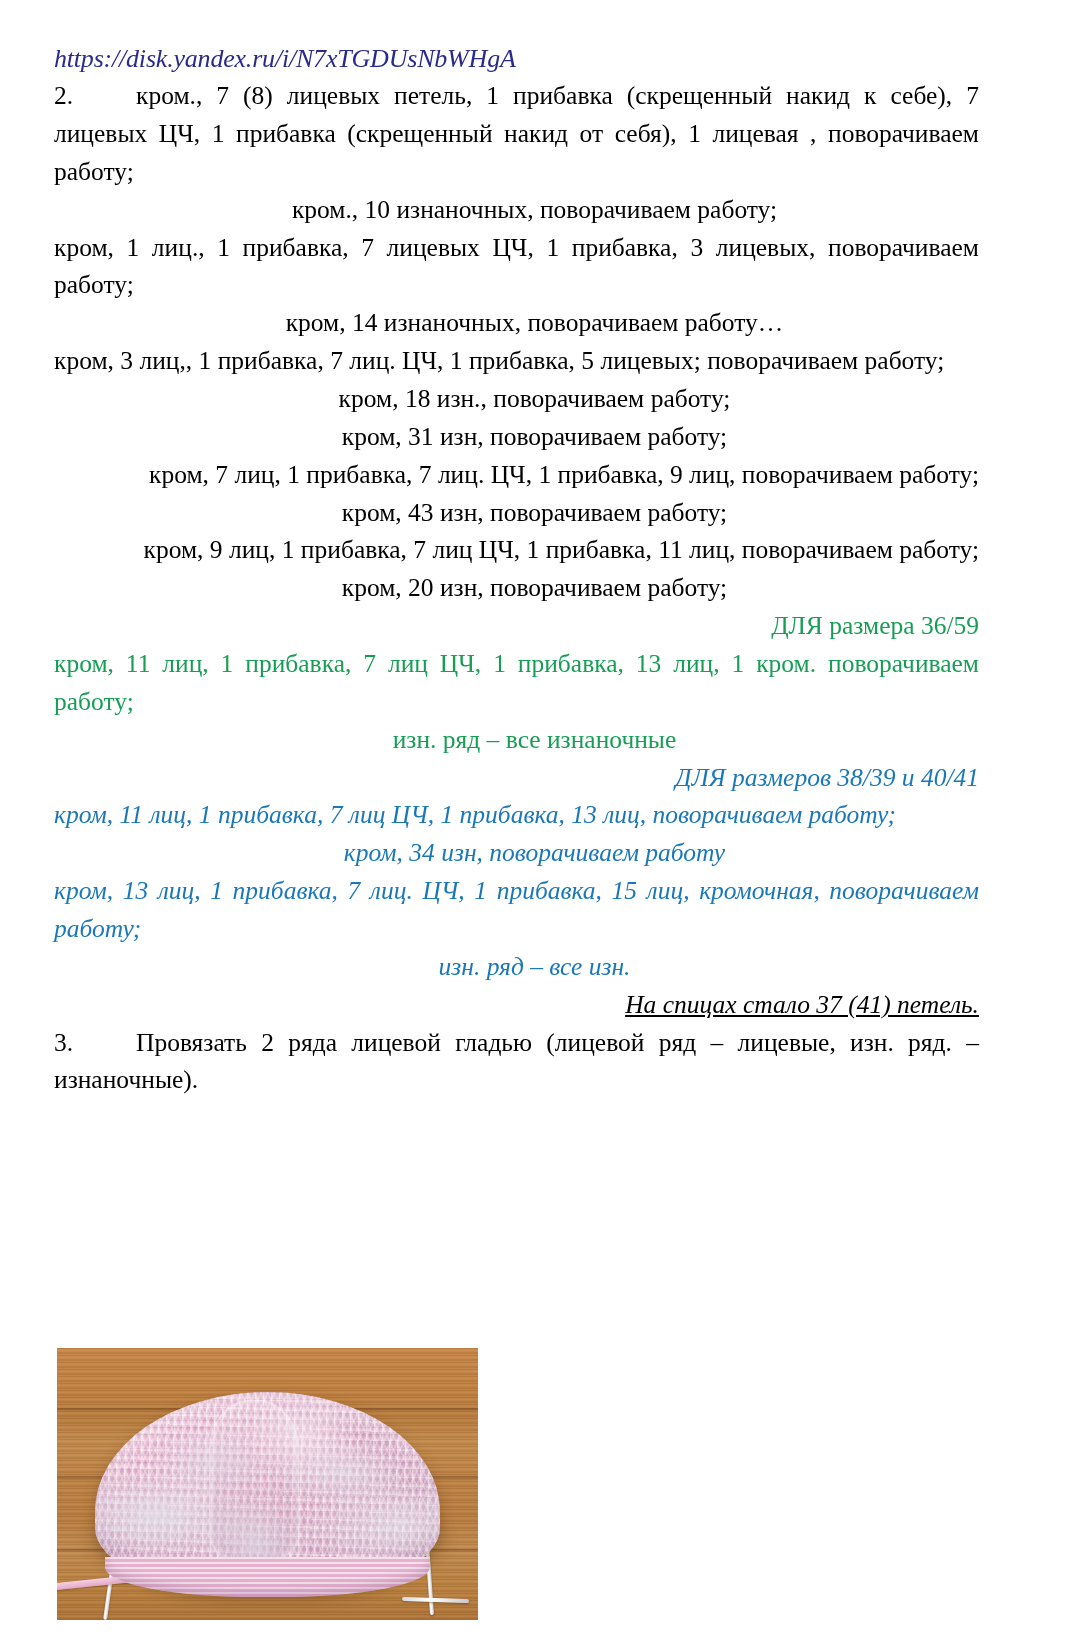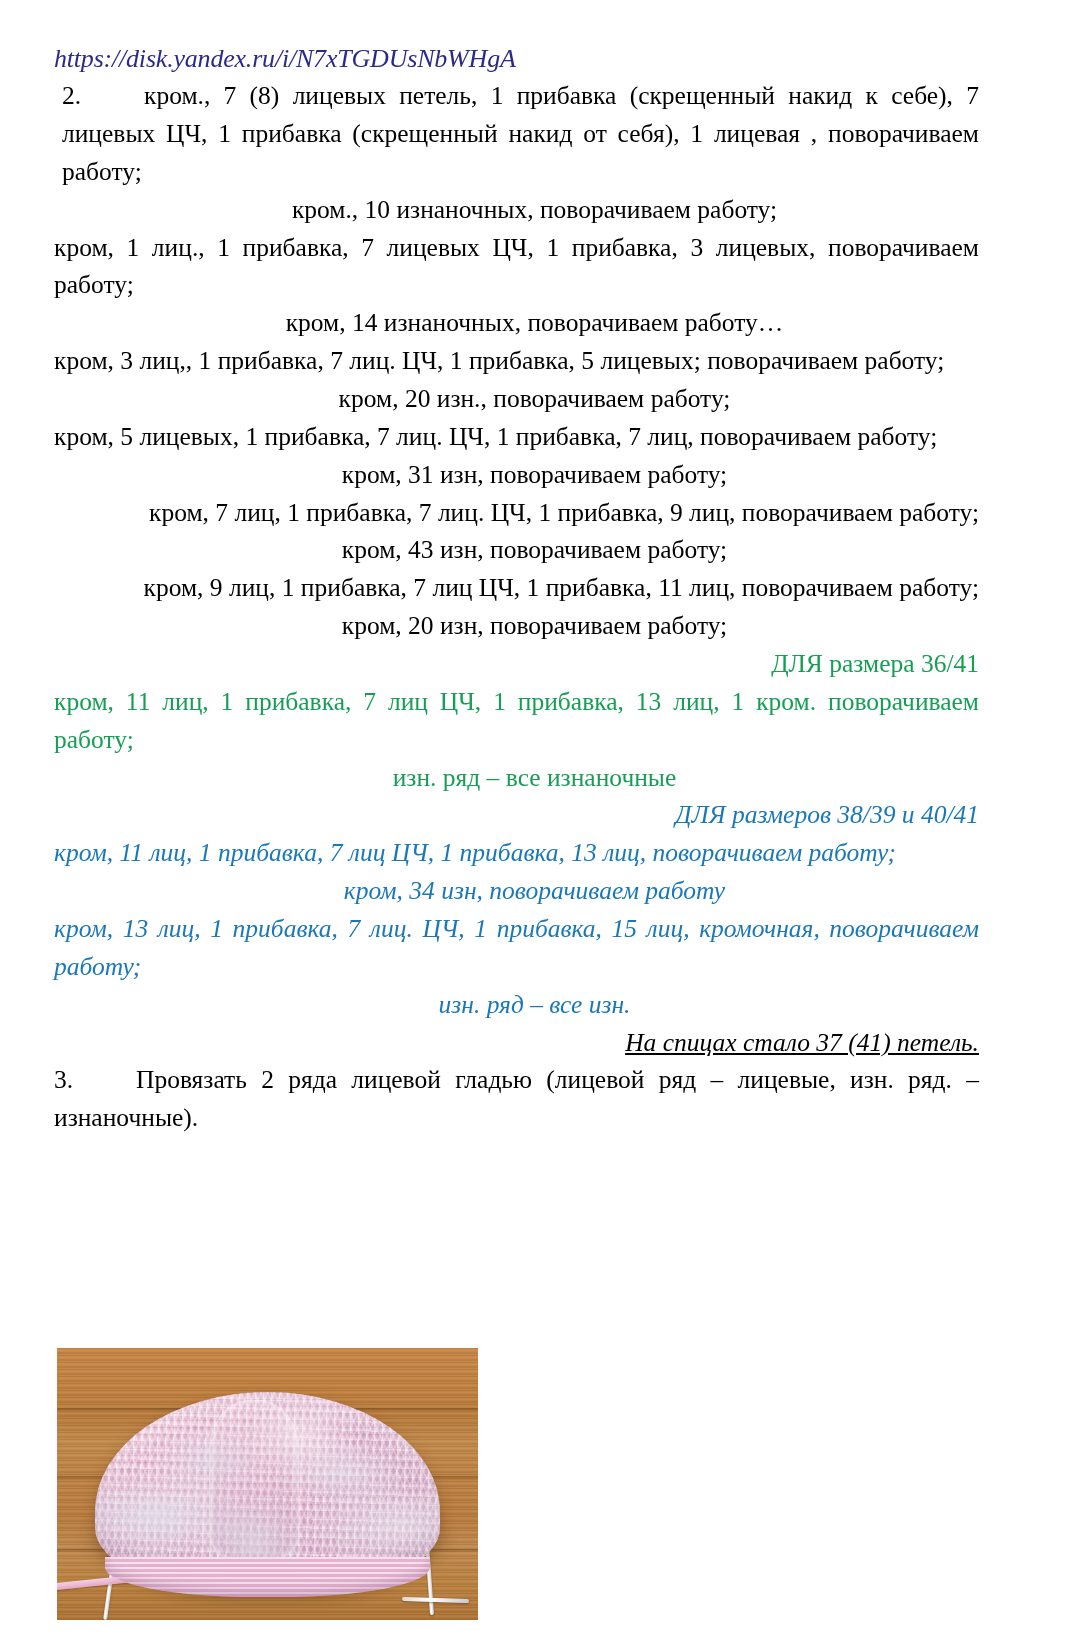--- a/index.html
+++ b/index.html
@@ -46,21 +46,20 @@
     color: #000000;
     text-align: justify;
     text-justify: inter-word;
     margin: 0;
     padding: 0;
   }
 
   
   .para.numbered {
     text-indent: 0;
-    margin-left: 8px;
   }
 
   .para .numlabel {
     display: inline-block;
     width: 82px;
   }
 
   .para.indented {
     text-indent: 36px;
     text-align: center;
@@ -258,35 +257,34 @@
     <p class="para numbered"><span class="numlabel">2.</span><span>кром., 7 (8) лицевых петель, 1 прибавка (скрещенный накид к себе), 7 лицевых ЦЧ, 1 прибавка (скрещенный накид от себя), 1 лицевая , поворачиваем работу;</span></p>
 
     <p class="para indented">кром., 10 изнаночных, поворачиваем работу;</p>
 
     <p class="para">кром, 1 лиц., 1 прибавка, 7 лицевых ЦЧ, 1 прибавка, 3 лицевых, поворачиваем работу;</p>
 
     <p class="para indented">кром, 14 изнаночных, поворачиваем работу…</p>
 
     <p class="para">кром, 3 лиц,, 1 прибавка, 7 лиц. ЦЧ, 1 прибавка, 5 лицевых; поворачиваем работу;</p>
 
-    <p class="para indented">кром, 20 изн., поворачиваем работу;</p>
-
-    <p class="para">кром, 5 лицевых, 1 прибавка, 7 лиц. ЦЧ, 1 прибавка, 7 лиц, поворачиваем работу;</p>
+    <p class="para indented">кром, 18 изн., поворачиваем работу;</p>
+
 
     <p class="para indented">кром, 31 изн, поворачиваем работу;</p>
 
     <p class="para left">кром, 7 лиц, 1 прибавка, 7 лиц. ЦЧ, 1 прибавка, 9 лиц, поворачиваем работу;</p>
 
     <p class="para indented">кром, 43 изн, поворачиваем работу;</p>
 
     <p class="para left">кром, 9 лиц, 1 прибавка, 7 лиц ЦЧ, 1 прибавка, 11 лиц, поворачиваем работу;</p>
 
     <p class="para indented">кром, 20 изн, поворачиваем работу;</p>
 
-    <p class="para left green">ДЛЯ размера 36/41</p>
+    <p class="para left green">ДЛЯ размера 36/59</p>
 
     <p class="para green">кром, 11 лиц, 1 прибавка, 7 лиц ЦЧ, 1 прибавка, 13 лиц, 1 кром. поворачиваем работу;</p>
 
     <p class="para indented green">изн. ряд – все изнаночные</p>
 
     <p class="para left blue">ДЛЯ размеров 38/39 и 40/41</p>
 
     <p class="para blue">кром, 11 лиц, 1 прибавка, 7 лиц ЦЧ, 1 прибавка, 13 лиц, поворачиваем работу;</p>
 
     <p class="para indented blue">кром, 34 изн, поворачиваем работу</p>

